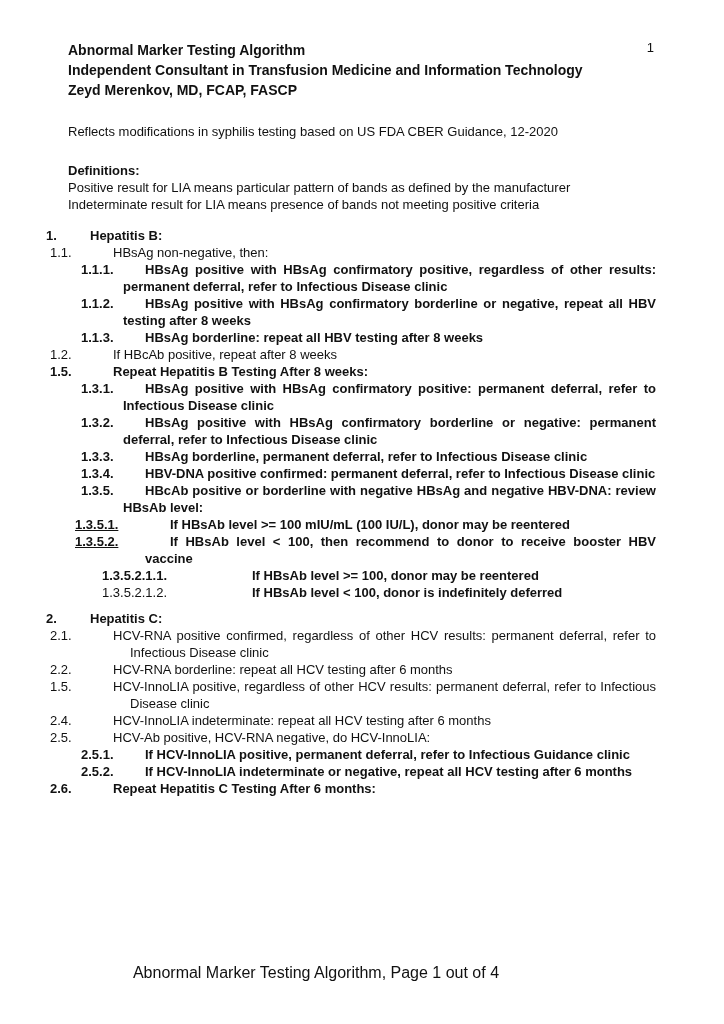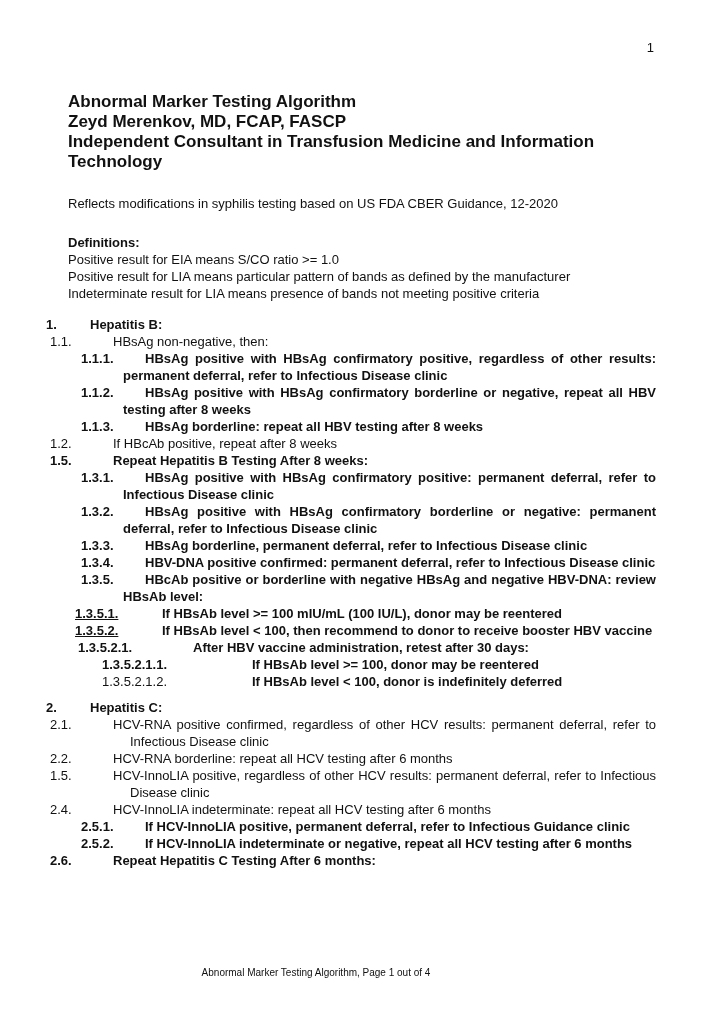--- a/index.html
+++ b/index.html
@@ -13,72 +13,71 @@
     font-family:"Liberation Sans", sans-serif;
     font-size:13px;
     line-height:17px;
     overflow:hidden;
   }
   .pageno {
     position:absolute; top:40px; right:70px;
     font-size:13px; line-height:15px;
   }
   .doc-header {
-    padding-top:92px;
+    padding-top:40px;
     font-weight:bold;
-    font-size:17px;
+    font-size:14px;
     line-height:20px;
   }
   .note { margin-top:23px; }
   .defs { margin-top:22px; }
   .defs .heading { font-weight:bold; }
   .outline { margin-top:14px; }
   .sec + .sec { margin-top:9px; }
   .li { text-align:justify; }
   .li.b { font-weight:bold; }
   .num { display:inline-block; white-space:nowrap; }
   .num.nb { font-weight:normal; }
   .lvl0 { padding-left:22px;  text-indent:-22px; }
   .lvl0 .num { width:22px; }
   .lvl1 { padding-left:62px;  text-indent:-40px; }
   .lvl1 .num { width:23px; }
   .lvl2 { padding-left:55px;  text-indent:-21px;font-weight:bold; }
   .lvl2 .num { width:43px; }
   .lvl3 { padding-left:77px;  text-indent:-35px; }
-  .lvl3 .num { width:52px;text-decoration:underline; }
+  .lvl3 .num { width:60px;text-decoration:underline; }
   .lvl4 { padding-left:108px; text-indent:-49px; }
   .lvl4 .num { width:66px; }
   .lvl5 { padding-left:120px; text-indent:-43px; }
   .lvl5 .num { width:107px; }
   .footer {
     position:absolute;
     top:966px; left:316px;
     transform:translateX(-50%);
     white-space:nowrap;
-    font-size:10px; line-height:13px;
+    font-size:16px; line-height:13px;
   }
 </style>
 </head>
 <body>
 
 <div class="page">
   <div class="pageno">1</div>
 
   <div class="doc-header">
     <div>Abnormal Marker Testing Algorithm</div>
+    <div>Independent Consultant in Transfusion Medicine and Information Technology</div>
     <div>Zeyd Merenkov, MD, FCAP, FASCP</div>
-    <div>Independent Consultant in Transfusion Medicine and Information Technology</div>
   </div>
 
   <div class="note">Reflects modifications in syphilis testing based on US FDA CBER Guidance, 12-2020</div>
 
   <div class="defs">
     <div class="heading">Definitions:</div>
     <div>
-        <div>Positive result for EIA means S/CO ratio &gt;= 1.0</div>
         <div>Positive result for LIA means particular pattern of bands as defined by the manufacturer</div>
         <div>Indeterminate result for LIA means presence of bands not meeting positive criteria</div>
       </div>
   </div>
 
   <div class="outline">
       <div class="sec">
         <div class="li lvl0 b"><span class="num">1.</span><span>Hepatitis B:</span></div>
         <div class="li lvl1"><span class="num">1.1.</span><span>HBsAg non-negative, then:</span></div>
         <div class="li lvl2"><span class="num">1.1.1.</span><span>HBsAg positive with HBsAg confirmatory positive, regardless of other results:  permanent deferral, refer to Infectious Disease clinic</span></div>
@@ -86,30 +85,30 @@
         <div class="li lvl2"><span class="num">1.1.3.</span><span>HBsAg borderline:  repeat all HBV testing after 8 weeks</span></div>
         <div class="li lvl1"><span class="num">1.2.</span><span>If HBcAb positive, repeat after 8 weeks</span></div>
         <div class="li lvl1 b"><span class="num">1.5.</span><span>Repeat Hepatitis B Testing After 8 weeks:</span></div>
         <div class="li lvl2"><span class="num">1.3.1.</span><span>HBsAg positive with HBsAg confirmatory positive:  permanent deferral, refer to Infectious Disease clinic</span></div>
         <div class="li lvl2"><span class="num">1.3.2.</span><span>HBsAg positive with HBsAg confirmatory borderline or negative:  permanent deferral, refer to Infectious Disease clinic</span></div>
         <div class="li lvl2"><span class="num">1.3.3.</span><span>HBsAg borderline, permanent deferral, refer to Infectious Disease clinic</span></div>
         <div class="li lvl2"><span class="num">1.3.4.</span><span>HBV-DNA positive confirmed:  permanent deferral, refer to Infectious Disease clinic</span></div>
         <div class="li lvl2 b"><span class="num">1.3.5.</span><span>HBcAb positive or borderline with negative HBsAg and negative HBV-DNA:  review HBsAb level:</span></div>
         <div class="li lvl3 b"><span class="num">1.3.5.1.</span><span>If HBsAb level &gt;= 100 mIU/mL (100 IU/L), donor may be reentered</span></div>
         <div class="li lvl3 b"><span class="num">1.3.5.2.</span><span>If HBsAb level &lt; 100, then recommend to donor to receive booster HBV vaccine</span></div>
-        <div class="li lvl4 b"><span class="num">1.3.5.2.1.</span><span>After HBV vaccine administration, retest after 30 days:</span></div>
         <div class="li lvl5 b"><span class="num">1.3.5.2.1.1.</span><span>If HBsAb level &gt;= 100, donor may be reentered</span></div>
         <div class="li lvl5 b"><span class="num nb">1.3.5.2.1.2.</span><span>If HBsAb level &lt; 100, donor is indefinitely deferred</span></div>
       </div>
       <div class="sec">
         <div class="li lvl0 b"><span class="num">2.</span><span>Hepatitis C:</span></div>
         <div class="li lvl1"><span class="num">2.1.</span><span>HCV-RNA positive confirmed, regardless of other HCV results:  permanent deferral, refer to Infectious Disease clinic</span></div>
         <div class="li lvl1"><span class="num">2.2.</span><span>HCV-RNA borderline:  repeat all HCV testing after 6 months</span></div>
         <div class="li lvl1"><span class="num">1.5.</span><span>HCV-InnoLIA positive, regardless of other HCV results:  permanent deferral, refer to Infectious Disease clinic</span></div>
         <div class="li lvl1"><span class="num">2.4.</span><span>HCV-InnoLIA indeterminate:  repeat all HCV testing after 6 months</span></div>
+        <div class="li lvl1"><span class="num">2.5.</span><span>HCV-Ab positive, HCV-RNA negative, do HCV-InnoLIA:</span></div>
         <div class="li lvl2"><span class="num">2.5.1.</span><span>If HCV-InnoLIA positive, permanent deferral, refer to Infectious Guidance clinic</span></div>
         <div class="li lvl2"><span class="num">2.5.2.</span><span>If HCV-InnoLIA indeterminate or negative, repeat all HCV testing after 6 months</span></div>
         <div class="li lvl1 b"><span class="num">2.6.</span><span>Repeat Hepatitis C Testing After 6 months:</span></div>
       </div>
     </div>
 
   <div class="footer">Abnormal Marker Testing Algorithm, Page 1 out of 4</div>
 </div>
 
 </body></html>

